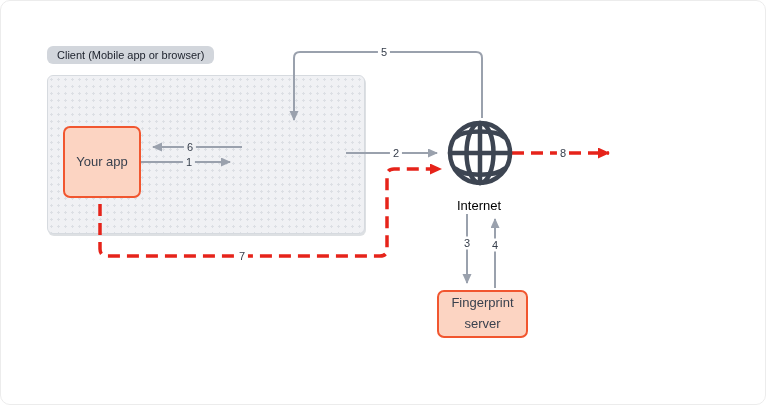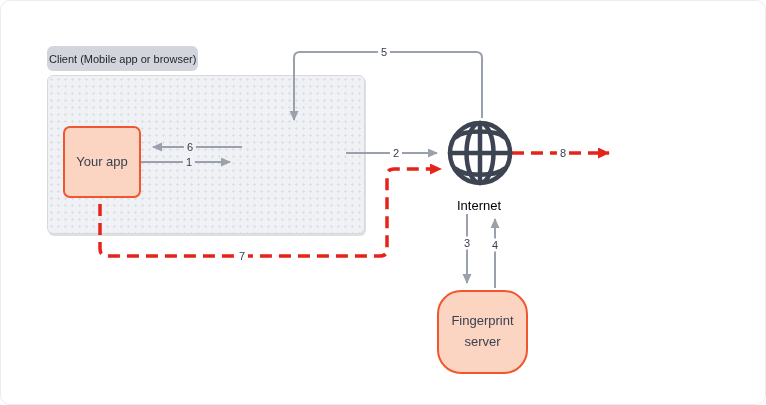--- a/index.html
+++ b/index.html
@@ -11,35 +11,35 @@
   
   .group-box{
     position:absolute;left:46px;top:74px;width:316px;height:157px;
     background-color:#f0f1f4;
     background-image:radial-gradient(#dcdfe4 1px, transparent 1.2px);
     background-size:7px 7px;
     border:1px solid #d6dadf;border-radius:6px;
     box-shadow:1px 2px 0 rgba(180,186,194,.45);
   }
   .group-pill{
-    position:absolute;left:46px;top:45px;height:25px;
+    position:absolute;left:46px;top:45px;height:18px;
     background:#d2d6dc;border-radius:6px;
-    display:flex;align-items:center;padding:0 2px;
+    display:flex;align-items:center;padding:0 10px;
     font-size:11px;color:#1b202b;white-space:nowrap;
   }
   
   .node{
     position:absolute;background:#fcd4c2;border:2px solid #f1562f;border-radius:7px;
     display:flex;align-items:center;justify-content:center;text-align:center;
     font-size:13px;line-height:1.6;color:#39414e;box-sizing:border-box;padding:2px 6px;
   }
   .node-your-app{left:62px;top:125px;width:78px;height:72px;}
   .node-sdk{left:241px;top:125px;width:104px;height:55px;}
   .node-backend{left:618px;top:116px;width:104px;height:72px;}
-  .node-fpserver{left:436px;top:289px;width:91px;height:84px;border-radius:24px;}
+  .node-fpserver{left:436px;top:289px;width:91px;height:48px;}
   
   .edges-svg{position:absolute;left:0;top:0;width:764px;height:403px;pointer-events:none;}
   
   .edge-label{
     position:absolute;transform:translate(-50%,-50%);
     font-size:11px;color:#363e4b;background:#ffffff;padding:0 3px;line-height:13px;
   }
   .edge-label.on-group{background:#f0f1f4;}
   
   .internet-label{

